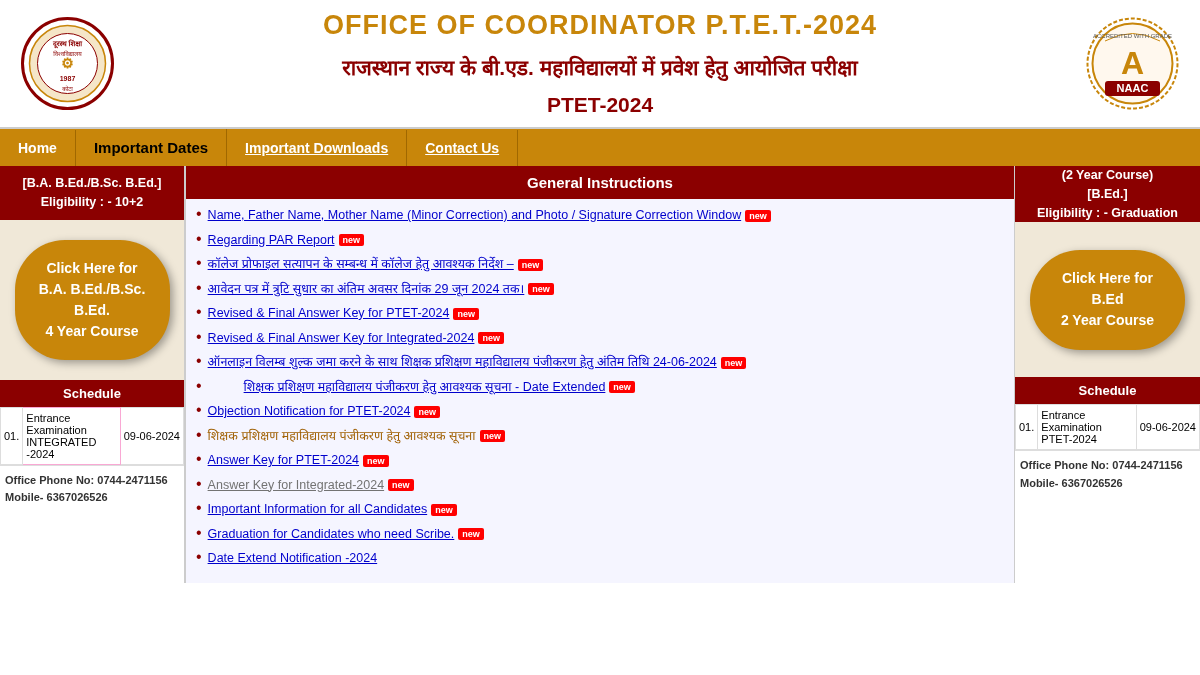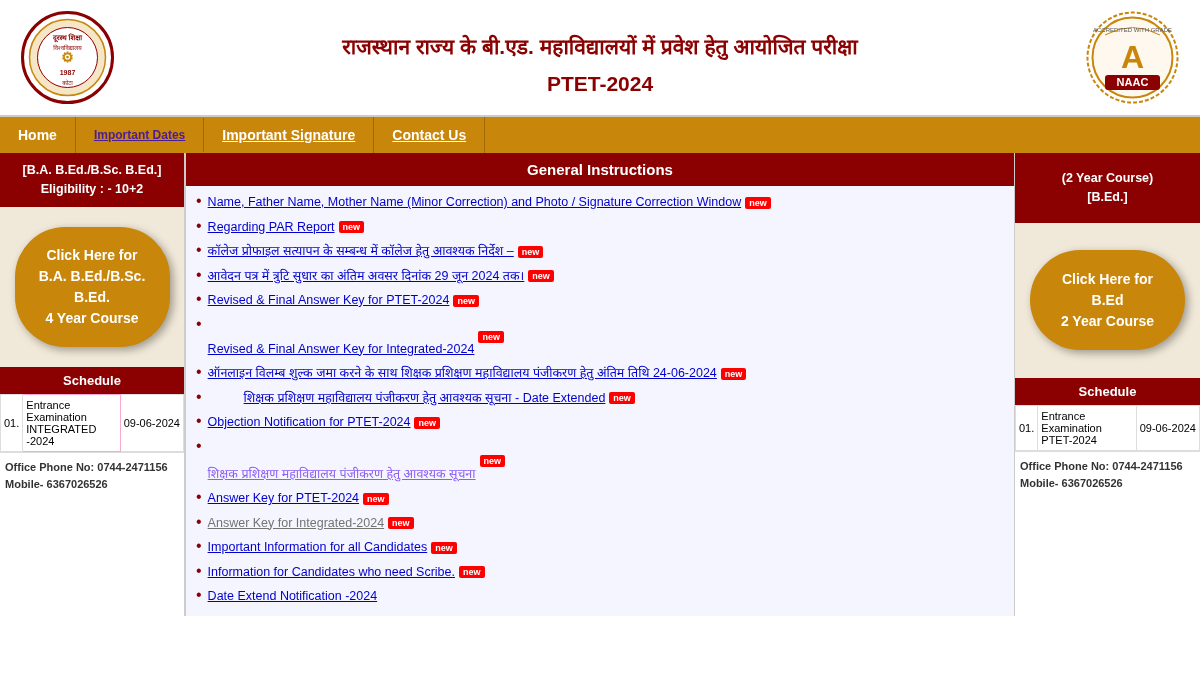--- a/index.html
+++ b/index.html
@@ -16,20 +16,21 @@
       <circle cx="47.5" cy="47.5" r="30" fill="#fff" stroke="#8b0000" stroke-width="1"></circle>
       <text x="47.5" y="30" text-anchor="middle" font-size="7" fill="#8b0000" font-weight="bold">दूरस्थ शिक्षा</text>
       <text x="47.5" y="40" text-anchor="middle" font-size="6" fill="#8b0000">विश्वविद्यालय</text>
       <text x="47.5" y="52" text-anchor="middle" font-size="14" fill="#c8860a" font-weight="bold">⚙</text>
       <text x="47.5" y="65" text-anchor="middle" font-size="7" fill="#8b0000" font-weight="bold">1987</text>
       <text x="47.5" y="75" text-anchor="middle" font-size="6" fill="#8b0000">कोटा</text>
     </svg>
   </div>
 
   <div style="text-align:center; flex:1; padding:0 15px;">
+    <div style="font-size:27px; font-weight:bold; color:#c8860a; text-transform:uppercase; letter-spacing:1px; font-family:Arial,sans-serif;">OFFICE OF COORDINATOR P.T.E.T.-2024</div>
     <div style="font-size:21px; font-weight:bold; color:#8b0000; margin:12px 0; font-family:Arial,sans-serif;">राजस्थान राज्य के बी.एड. महाविद्यालयों में प्रवेश हेतु आयोजित परीक्षा</div>
     <div style="font-size:21px; font-weight:bold; color:#8b0000; font-family:Arial,sans-serif;">PTET-2024</div>
   </div>
 
   <div style="width:95px; height:95px; flex-shrink:0; position:relative;">
     <svg width="95" height="95" viewBox="0 0 95 95">
 
       <circle cx="47.5" cy="47.5" r="45" fill="none" stroke="#c8860a" stroke-width="2" stroke-dasharray="4,2"></circle>
       <circle cx="47.5" cy="47.5" r="40" fill="#fff8ee" stroke="#c8860a" stroke-width="2"></circle>
 
@@ -39,22 +40,22 @@
       <text x="47.5" y="58" text-anchor="middle" font-size="32" fill="#c8860a" font-weight="bold">A</text>
 
       <rect x="20" y="65" width="55" height="15" rx="3" fill="#8b0000"></rect>
       <text x="47.5" y="76" text-anchor="middle" font-size="11" fill="#fff" font-weight="bold">NAAC</text>
     </svg>
   </div>
 </div>
 
 <nav style="background:#c8860a; display:flex; align-items:center; padding:0;">
   <a style="padding: 10px 18px; color: rgb(255, 255, 255); font-size: 14px; font-weight: bold; cursor: pointer; text-decoration: none; border-right: 1px solid rgb(160, 104, 0); display: inline-block;">Home</a>
-    <a style="padding: 10px 18px; color: #4c1d95; font-size: 12px; font-weight: bold; cursor: pointer; text-decoration: underline; border-right: 1px solid rgb(160, 104, 0); display: inline-block;">Important Dates</a>
-    <a style="padding: 10px 18px; color: rgb(255, 255, 255); font-size: 14px; font-weight: bold; cursor: pointer; text-decoration: underline; border-right: 1px solid rgb(160, 104, 0); display: inline-block;">Important Signature</a>
+    <a style="padding: 10px 18px; color: #000000; font-size: 15px; font-weight: bold; cursor: pointer; border-right: 1px solid rgb(160, 104, 0); display: inline-block;">Important Dates</a>
+    <a style="padding: 10px 18px; color: rgb(255, 255, 255); font-size: 14px; font-weight: bold; cursor: pointer; text-decoration: underline; border-right: 1px solid rgb(160, 104, 0); display: inline-block;">Important Downloads</a>
     <a style="padding: 10px 18px; color: rgb(255, 255, 255); font-size: 14px; font-weight: bold; cursor: pointer; text-decoration: underline; border-right: 1px solid rgb(160, 104, 0); display: inline-block;">Contact Us</a>
 </nav>
 
 <div style="display:flex; width:100%; background:#fff;">
 
   <div style="width:185px; min-width:185px; border-right:1px solid #ccc; flex-shrink:0;">
     <div style="background:#8b0000; color:#fff; text-align:center; padding:8px 5px; font-size:12.5px; font-weight:bold; line-height:1.5;">
       <div>[B.A. B.Ed./B.Sc. B.Ed.]</div>
       <div>Eligibility : - 10+2</div>
     </div>
@@ -109,75 +110,76 @@
             <span style="color: rgb(0, 0, 204); text-decoration: underline; cursor: pointer; line-height: 1.4;">आवेदन पत्र में त्रुटि सुधार का अंतिम अवसर दिनांक 29 जून 2024 तक।</span>
             <span style="display: inline-block; background: rgb(255, 0, 0); color: rgb(255, 255, 255); font-size: 9px; font-weight: bold; padding: 1px 4px; border-radius: 2px; margin-left: 4px; vertical-align: middle; flex-shrink: 0; align-self: center;">new</span>
           </div>
           <div style="display: flex; align-items: flex-start; margin-bottom: 7px; font-size: 12.5px;">
             <span style="color: rgb(139, 0, 0); font-size: 16px; margin-right: 6px; margin-top: -2px; flex-shrink: 0;">•</span>
             <span style="color: rgb(0, 0, 204); text-decoration: underline; cursor: pointer; line-height: 1.4;">Revised &amp; Final Answer Key for PTET-2024</span>
             <span style="display: inline-block; background: rgb(255, 0, 0); color: rgb(255, 255, 255); font-size: 9px; font-weight: bold; padding: 1px 4px; border-radius: 2px; margin-left: 4px; vertical-align: middle; flex-shrink: 0; align-self: center;">new</span>
           </div>
           <div style="display: flex; align-items: flex-start; margin-bottom: 7px; font-size: 12.5px;">
             <span style="color: rgb(139, 0, 0); font-size: 16px; margin-right: 6px; margin-top: -2px; flex-shrink: 0;">•</span>
-            <span style="color: rgb(0, 0, 204); text-decoration: underline; cursor: pointer; line-height: 1.4; margin-top: 24px;">Revised &amp; Final Answer Key for Integrated-2024</span>
+            <span style="color: rgb(0, 0, 204); text-decoration: underline; cursor: pointer; line-height: 1.4;">Revised &amp; Final Answer Key for Integrated-2024</span>
             <span style="display: inline-block; background: rgb(255, 0, 0); color: rgb(255, 255, 255); font-size: 9px; font-weight: bold; padding: 1px 4px; border-radius: 2px; margin-left: 4px; vertical-align: middle; flex-shrink: 0; align-self: center;">new</span>
           </div>
           <div style="display: flex; align-items: flex-start; margin-bottom: 7px; font-size: 12.5px;">
             <span style="color: rgb(139, 0, 0); font-size: 16px; margin-right: 6px; margin-top: -2px; flex-shrink: 0;">•</span>
             <span style="color: rgb(0, 0, 204); text-decoration: underline; cursor: pointer; line-height: 1.4;">ऑनलाइन विलम्ब शुल्क जमा करने के साथ शिक्षक प्रशिक्षण महाविद्यालय पंजीकरण हेतु अंतिम तिथि 24-06-2024</span>
             <span style="display: inline-block; background: rgb(255, 0, 0); color: rgb(255, 255, 255); font-size: 9px; font-weight: bold; padding: 1px 4px; border-radius: 2px; margin-left: 4px; vertical-align: middle; flex-shrink: 0; align-self: center;">new</span>
           </div>
           <div style="display: flex; align-items: flex-start; margin-bottom: 7px; font-size: 12.5px;">
             <span style="color: rgb(139, 0, 0); font-size: 16px; margin-right: 6px; margin-top: -2px; flex-shrink: 0;">•</span>
             <span style="color: rgb(0, 0, 204); text-decoration: underline; cursor: pointer; line-height: 1.4; padding-left: 36px;">शिक्षक प्रशिक्षण महाविद्यालय पंजीकरण हेतु आवश्यक सूचना - Date Extended</span>
             <span style="display: inline-block; background: rgb(255, 0, 0); color: rgb(255, 255, 255); font-size: 9px; font-weight: bold; padding: 1px 4px; border-radius: 2px; margin-left: 4px; vertical-align: middle; flex-shrink: 0; align-self: center;">new</span>
           </div>
           <div style="display: flex; align-items: flex-start; margin-bottom: 7px; font-size: 12.5px;">
             <span style="color: rgb(139, 0, 0); font-size: 16px; margin-right: 6px; margin-top: -2px; flex-shrink: 0;">•</span>
             <span style="color: rgb(0, 0, 204); text-decoration: underline; cursor: pointer; line-height: 1.4;">Objection Notification for PTET-2024</span>
             <span style="display: inline-block; background: rgb(255, 0, 0); color: rgb(255, 255, 255); font-size: 9px; font-weight: bold; padding: 1px 4px; border-radius: 2px; margin-left: 4px; vertical-align: middle; flex-shrink: 0; align-self: center;">new</span>
           </div>
           <div style="display: flex; align-items: flex-start; margin-bottom: 7px; font-size: 12.5px;">
             <span style="color: rgb(139, 0, 0); font-size: 16px; margin-right: 6px; margin-top: -2px; flex-shrink: 0;">•</span>
-            <span style="color: #8b5cf6; text-decoration: underline; cursor: pointer; line-height: 1.4; margin-top: 27px;">शिक्षक प्रशिक्षण महाविद्यालय पंजीकरण हेतु आवश्यक सूचना</span>
+            <span style="color: #a16207; cursor: pointer; line-height: 1.4;">शिक्षक प्रशिक्षण महाविद्यालय पंजीकरण हेतु आवश्यक सूचना</span>
             <span style="display: inline-block; background: rgb(255, 0, 0); color: rgb(255, 255, 255); font-size: 9px; font-weight: bold; padding: 1px 4px; border-radius: 2px; margin-left: 4px; vertical-align: middle; flex-shrink: 0; align-self: center;">new</span>
           </div>
           <div style="display: flex; align-items: flex-start; margin-bottom: 7px; font-size: 12.5px;">
             <span style="color: rgb(139, 0, 0); font-size: 16px; margin-right: 6px; margin-top: -2px; flex-shrink: 0;">•</span>
             <span style="color: rgb(0, 0, 204); text-decoration: underline; cursor: pointer; line-height: 1.4;">Answer Key for PTET-2024</span>
             <span style="display: inline-block; background: rgb(255, 0, 0); color: rgb(255, 255, 255); font-size: 9px; font-weight: bold; padding: 1px 4px; border-radius: 2px; margin-left: 4px; vertical-align: middle; flex-shrink: 0; align-self: center;">new</span>
           </div>
           <div style="display: flex; align-items: flex-start; margin-bottom: 7px; font-size: 12.5px;">
             <span style="color: rgb(139, 0, 0); font-size: 16px; margin-right: 6px; margin-top: -2px; flex-shrink: 0;">•</span>
             <span style="color: #737373; text-decoration: underline; cursor: pointer; line-height: 1.4;">Answer Key for Integrated-2024</span>
             <span style="display: inline-block; background: rgb(255, 0, 0); color: rgb(255, 255, 255); font-size: 9px; font-weight: bold; padding: 1px 4px; border-radius: 2px; margin-left: 4px; vertical-align: middle; flex-shrink: 0; align-self: center;">new</span>
           </div>
           <div style="display: flex; align-items: flex-start; margin-bottom: 7px; font-size: 12.5px;">
             <span style="color: rgb(139, 0, 0); font-size: 16px; margin-right: 6px; margin-top: -2px; flex-shrink: 0;">•</span>
             <span style="color: rgb(0, 0, 204); text-decoration: underline; cursor: pointer; line-height: 1.4;">Important Information for all Candidates</span>
             <span style="display: inline-block; background: rgb(255, 0, 0); color: rgb(255, 255, 255); font-size: 9px; font-weight: bold; padding: 1px 4px; border-radius: 2px; margin-left: 4px; vertical-align: middle; flex-shrink: 0; align-self: center;">new</span>
           </div>
           <div style="display: flex; align-items: flex-start; margin-bottom: 7px; font-size: 12.5px;">
             <span style="color: rgb(139, 0, 0); font-size: 16px; margin-right: 6px; margin-top: -2px; flex-shrink: 0;">•</span>
-            <span style="color: rgb(0, 0, 204); text-decoration: underline; cursor: pointer; line-height: 1.4;">Information for Candidates who need Scribe.</span>
+            <span style="color: rgb(0, 0, 204); text-decoration: underline; cursor: pointer; line-height: 1.4;">Graduation for Candidates who need Scribe.</span>
             <span style="display: inline-block; background: rgb(255, 0, 0); color: rgb(255, 255, 255); font-size: 9px; font-weight: bold; padding: 1px 4px; border-radius: 2px; margin-left: 4px; vertical-align: middle; flex-shrink: 0; align-self: center;">new</span>
           </div>
           <div style="display: flex; align-items: flex-start; margin-bottom: 7px; font-size: 12.5px;">
             <span style="color: rgb(139, 0, 0); font-size: 16px; margin-right: 6px; margin-top: -2px; flex-shrink: 0;">•</span>
             <span style="color: rgb(0, 0, 204); text-decoration: underline; cursor: pointer; line-height: 1.4;">Date Extend Notification -2024</span>
           </div>
         </div>
     </div>
   </div>
 
   <div style="width:185px; min-width:185px; flex-shrink:0;">
-    <div style="background:#8b0000; color:#fff; text-align:center; padding:16px 5px; font-size:12.5px; font-weight:bold; line-height:1.5;">
+    <div style="background:#8b0000; color:#fff; text-align:center; padding:0 5px; font-size:12.5px; font-weight:bold; line-height:1.5;">
       <div>(2 Year Course)</div>
       <div>[B.Ed.]</div>
+      <div>Eligibility : - Graduation</div>
     </div>
     <div style="padding:20px 10px; display:flex; align-items:center; justify-content:center; min-height:155px; background:#f0e8d8;">
       <button style="background:#c8860a; color:#fff; font-size:14px; font-weight:bold; border-radius:50px; padding:18px 12px; text-align:center; cursor:pointer; line-height:1.5; border:none; box-shadow:3px 3px 8px rgba(0,0,0,0.35); width:155px; min-height:100px;">
         <span style="white-space:pre-line;">Click Here for
 B.Ed
 2 Year Course</span>
       </button>
     </div>
     <div style="background:#8b0000; color:#fff; text-align:center; padding:6px; font-size:13px; font-weight:bold;">
       <span>Schedule</span>

